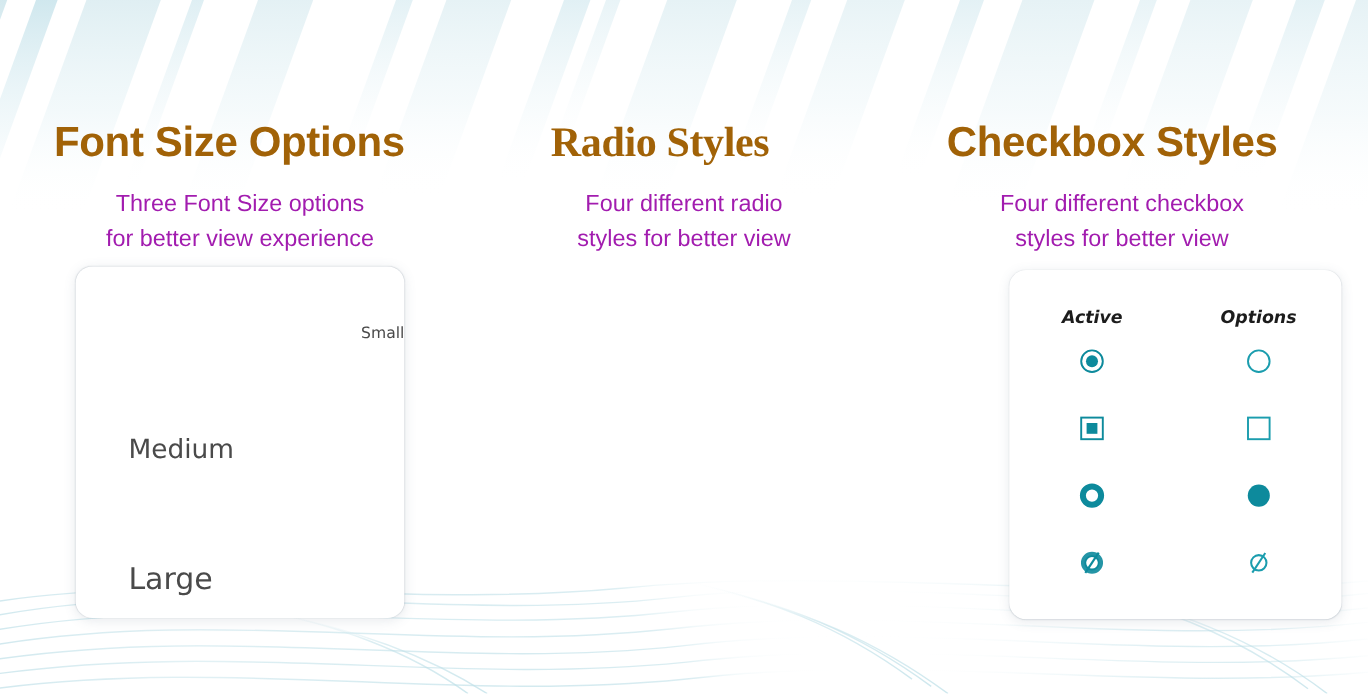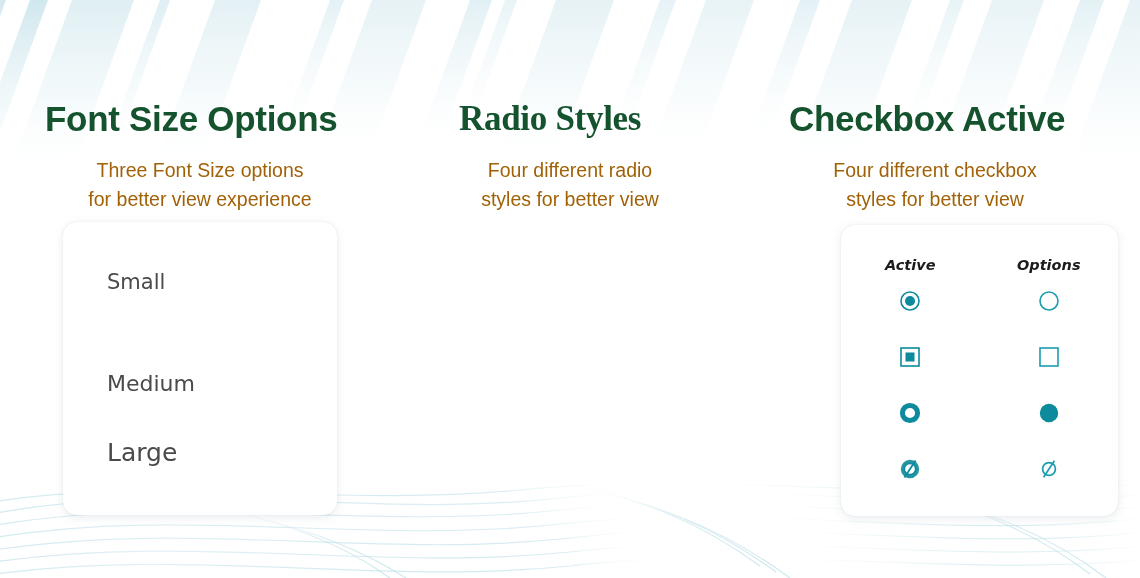--- a/index.html
+++ b/index.html
@@ -35,33 +35,33 @@
 
   .column {
     position: absolute;
     top: 0;
   }
   .col-1 { left: 0px;   width: 410px; }
   .col-2 { left: 410px; width: 320px; }
   .col-3 { left: 730px; width: 410px; }
 
   .heading {
-    color: #14532d;
+    color: #a16207;
     font-weight: bold;
     font-size: 35px;
     letter-spacing: -0.3px;
     line-height: 1;
     white-space: nowrap;
   }
   .col-1 .heading { position: absolute; left: 45px;  top: 72px; }
   .col-2 .heading { position: absolute; left: 49px;  top: 72px; font-family: Liberation Serif, serif; }
   .col-3 .heading { position: absolute; left: 59px;  top: 72px; }
 
   .subtitle {
-    color: #a16207;
+    color: #a21caf;
     font-size: 19.5px;
     line-height: 29px;
     text-align: center;
     white-space: pre-line;
   }
   .col-1 .subtitle { position: absolute; left: 0px;  top: 136px; width: 400px; }
   .col-2 .subtitle { position: absolute; left: -20px; top: 136px; width: 360px; }
   .col-3 .subtitle { position: absolute; left: 0px;  top: 136px; width: 410px; }
 
   
@@ -80,23 +80,23 @@
     position: absolute;
     left: 44px;
     top: 28px;
     right: 0;
   }
   .font-item {
     color: #4a4a4a;
     font-family: "DejaVu Sans", sans-serif;
     line-height: 1;
   }
-  .font-item.size-small  { font-size: 21px; margin-top: 22px; }
+  .font-item.size-small  { font-size: 13px; margin-top: 22px; text-align: right; }
   .font-item.size-medium { font-size: 22px; margin-top: 80px; }
-  .font-item.size-large  { font-size: 25px; margin-top: 45px; }
+  .font-item.size-large  { font-size: 25px; margin-top: 83px; }
 
   
   .opt-grid {
     position: absolute;
     left: 0;
     top: 0;
     width: 100%;
     font-style: italic;
   }
   .opt-head {
@@ -274,19 +274,19 @@
               <line x1="16.4" y1="2.8" x2="5.6" y2="19.2" stroke="#1b9dae" stroke-width="1.7"></line>
             </svg>
           </div>
         </div>
 
       </div>
     </div>
   </section>
 
   <section class="column col-3">
-    <h2 class="heading">Checkbox Active</h2>
+    <h2 class="heading">Checkbox Styles</h2>
     <p class="subtitle">Four different checkbox
 styles for better view</p>
 
   </section>
 
 </div>
 
 </body></html>

